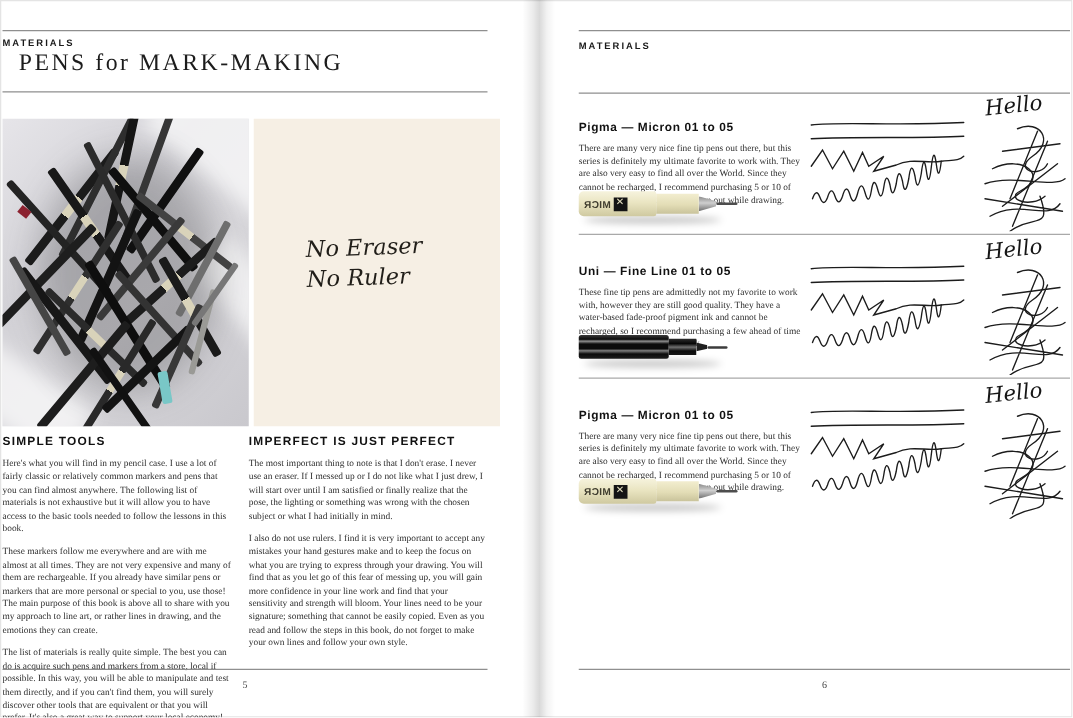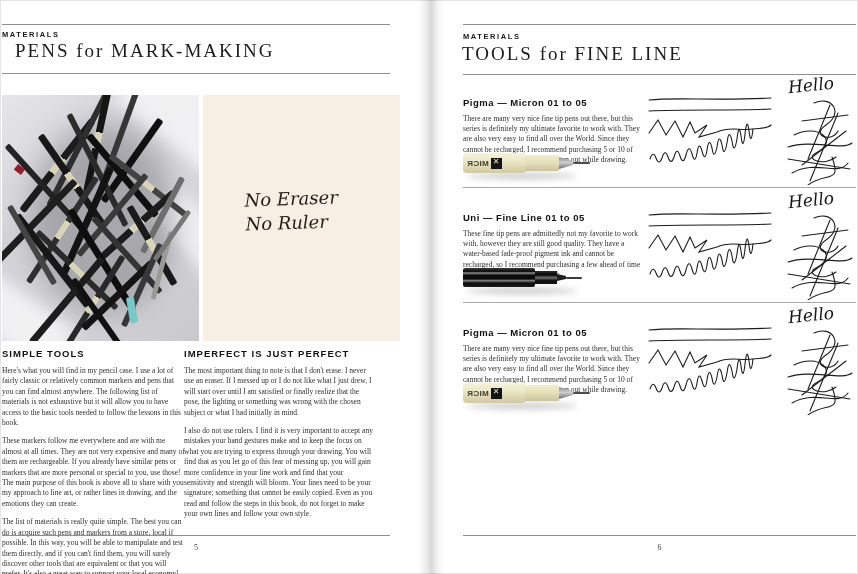--- a/index.html
+++ b/index.html
@@ -28,21 +28,21 @@
   .red-patch{position:absolute;left:14px;top:70px;width:7px;height:9px;background:#8c2230;transform:rotate(-52deg);}
 
   
   .quote{position:absolute;left:203px;top:95px;width:197px;height:246px;background:#f6efe4;}
   .quote-text{position:absolute;left:42px;top:92px;font:italic 18px/24px "DejaVu Serif",serif;
               color:#211e19;transform:rotate(-2deg);white-space:nowrap;}
 
   
   .col{position:absolute;top:348px;}
   .col-1{left:2px;width:184px;}
-  .col-2{left:184px;width:191px;}
+  .col-2{left:199px;width:191px;}
 
   
   .section{position:absolute;left:0;width:418px;height:102px;}
   .sec-text{position:absolute;left:23px;top:12px;width:179px;}
   .sec-head{font:bold 9.5px "Liberation Sans",sans-serif;letter-spacing:0.5px;color:#111;margin:0 0 6px 0;}
   .sec-body{font:7.5px/10.2px "Liberation Serif",serif;color:#2e2e2e;margin:0;}
   .squiggle{position:absolute;left:205px;top:6px;}
   .hello-wrap{position:absolute;left:340px;top:-10px;width:78px;height:112px;}
   .hello-text{position:absolute;left:8px;top:0;font:italic 17px "DejaVu Serif",serif;color:#161616;transform:rotate(-6deg);}
   .scribble{position:absolute;left:0;top:22px;}
@@ -145,21 +145,20 @@
 
     <div class="rule" style="left:2px;right:34px;top:535px;"></div>
     <div class="pagenum" style="left:2px;width:388px;top:543px;">5</div>
   </div>
 
   <div class="spine"></div>
 
   <div class="page page-right">
     <div class="rule" style="left:23px;right:2px;top:24px;"></div>
     <div class="eyebrow" style="left:23px;top:32px;">MATERIALS</div>
-    <div class="page-title" style="left:22px;top:43px;">TOOLS for FINE LINE</div>
     <div class="rule" style="left:23px;right:2px;top:74px;"></div>
 
     <div class="section" style="top:85px;">
       <div class="sec-text">
         <h4 class="sec-head">Pigma — Micron 01 to 05</h4>
         <p class="sec-body">There are many very nice fine tip pens out there, but this series is definitely my ultimate favorite to work with. They are also very easy to find all over the World. Since they cannot be recharged, I recommend purchasing 5 or 10 of them at a time so that you don't run out while drawing.</p>
       </div>
       <div class="pen-illu">
         <div class="shadow"></div>
         <div class="pp-body">

